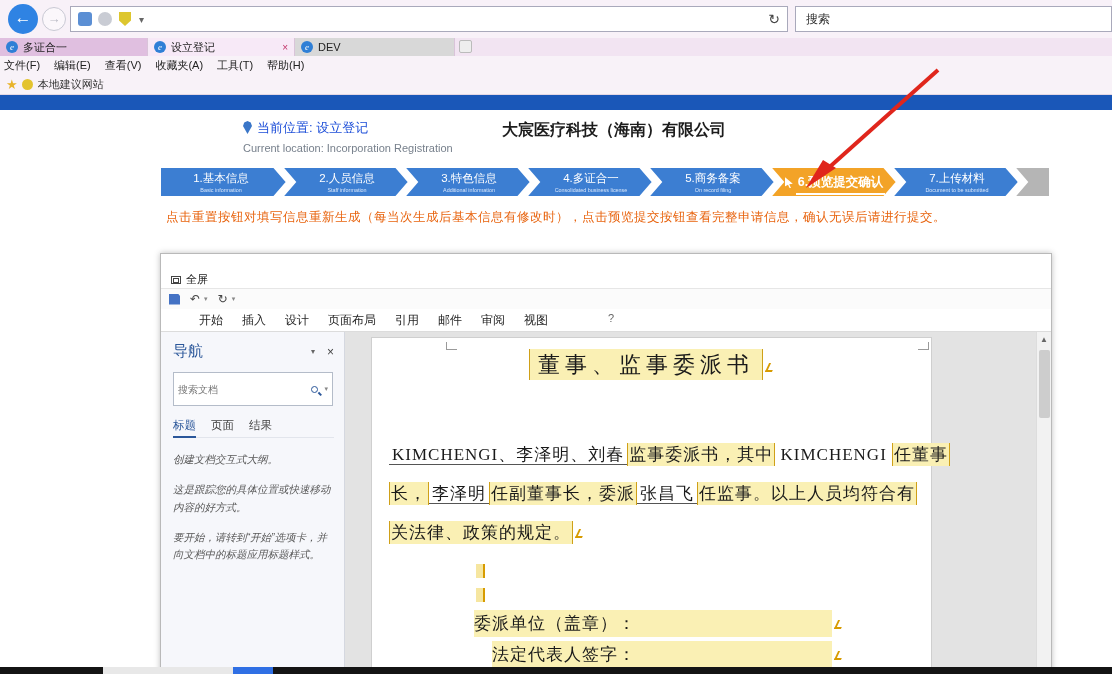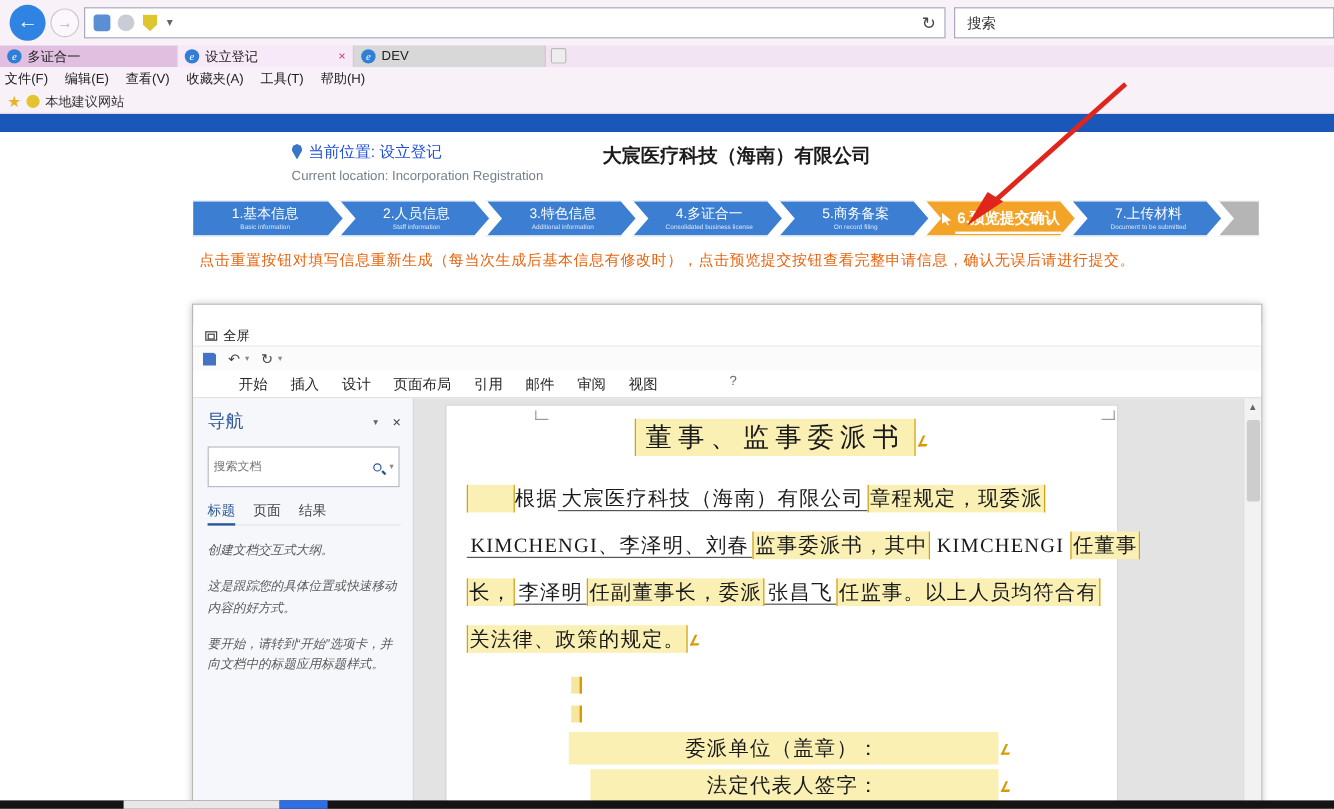--- a/index.html
+++ b/index.html
@@ -107,21 +107,21 @@
   #doc-title { position:absolute; left:0; top:12px; width:100%; text-align:center; font-size:22px; letter-spacing:5px; }
   #doc-title .hl { padding:3px 8px; }
   .docline { position:absolute; left:17px; width:530px; white-space:nowrap; font-size:17px; letter-spacing:1px; line-height:24px; }
   .hl { background:#faf0b4; border-left:1px solid #cfa018; border-right:1px solid #cfa018; padding:2px 1px; }
   .u { border-bottom:1px solid #555; padding:0 3px; }
   .pmark { display:inline-block; width:7px; height:9px; border-bottom:2px solid #d79b00; border-left:2px solid #d79b00; transform:skewX(-25deg); margin-left:4px; }
   #dl1 { top:66px; } #dl2 { top:105px; } #dl3 { top:144px; } #dl4 { top:183px; }
   .empty-mark { position:absolute; left:104px; width:9px; height:14px; background:#f6e6a0; border-right:2px solid #d79b00; }
   #em1 { top:226px; } #em2 { top:250px; }
   .signline { position:absolute; right:88px; font-size:17px; letter-spacing:1px; }
-  .signline .band { background:#faf0b4; display:inline-block; text-align:center; padding:2px 2px 2px 0; }
+  .signline .band { background:#faf0b4; display:inline-block; text-align:left; padding:2px 2px 2px 0; }
   #sign1 { top:272px; } #sign1 .band { width:358px; }
   #sign2 { top:303px; } #sign2 .band { width:340px; }
 
   
   #scrollbar { position:absolute; right:0; top:0; width:15px; height:100%; background:#f2f2f2; border-left:1px solid #ddd; }
   #sb-up { width:100%; text-align:center; font-size:8px; color:#666; padding-top:3px; }
   #sb-thumb { position:absolute; left:2px; top:18px; width:11px; height:68px; background:#cdcdcd; border-radius:2px; }
 
   
   #arrow-svg { position:absolute; left:0; top:0; width:1112px; height:674px; pointer-events:none; z-index:60; }
@@ -278,21 +278,20 @@
       <div class="nav-p">要开始，请转到“开始”选项卡，并向文档中的标题应用标题样式。</div>
     </div>
 
     <div id="docarea">
       <div id="page">
         <div id="crop-l" class="cropmark"></div>
         <div id="crop-r" class="cropmark"></div>
 
         <div id="doc-title"><span class="hl">董事、监事委派书</span><span class="pmark"></span></div>
 
-        <div class="docline" id="dl1"><span class="hl">　　</span><span>根据</span><span class="u">大宸医疗科技（海南）有限公司</span><span class="hl">章程规定，现委派</span></div>
         <div class="docline" id="dl2"><span class="u">KIMCHENGI、李泽明、刘春</span><span class="hl">监事委派书，其中</span><span> KIMCHENGI </span><span class="hl">任董事</span></div>
         <div class="docline" id="dl3"><span class="hl">长，</span><span class="u">李泽明</span><span class="hl">任副董事长，委派</span><span class="u">张昌飞</span><span class="hl">任监事。以上人员均符合有</span></div>
         <div class="docline" id="dl4"><span class="hl">关法律、政策的规定。</span><span class="pmark"></span></div>
 
         <div class="empty-mark" id="em1"></div>
         <div class="empty-mark" id="em2"></div>
 
         <div class="signline" id="sign1"><span class="band"><span>委派单位（盖章）：</span></span><span class="pmark"></span></div>
         <div class="signline" id="sign2"><span class="band"><span>法定代表人签字：</span></span><span class="pmark"></span></div>
       </div>

